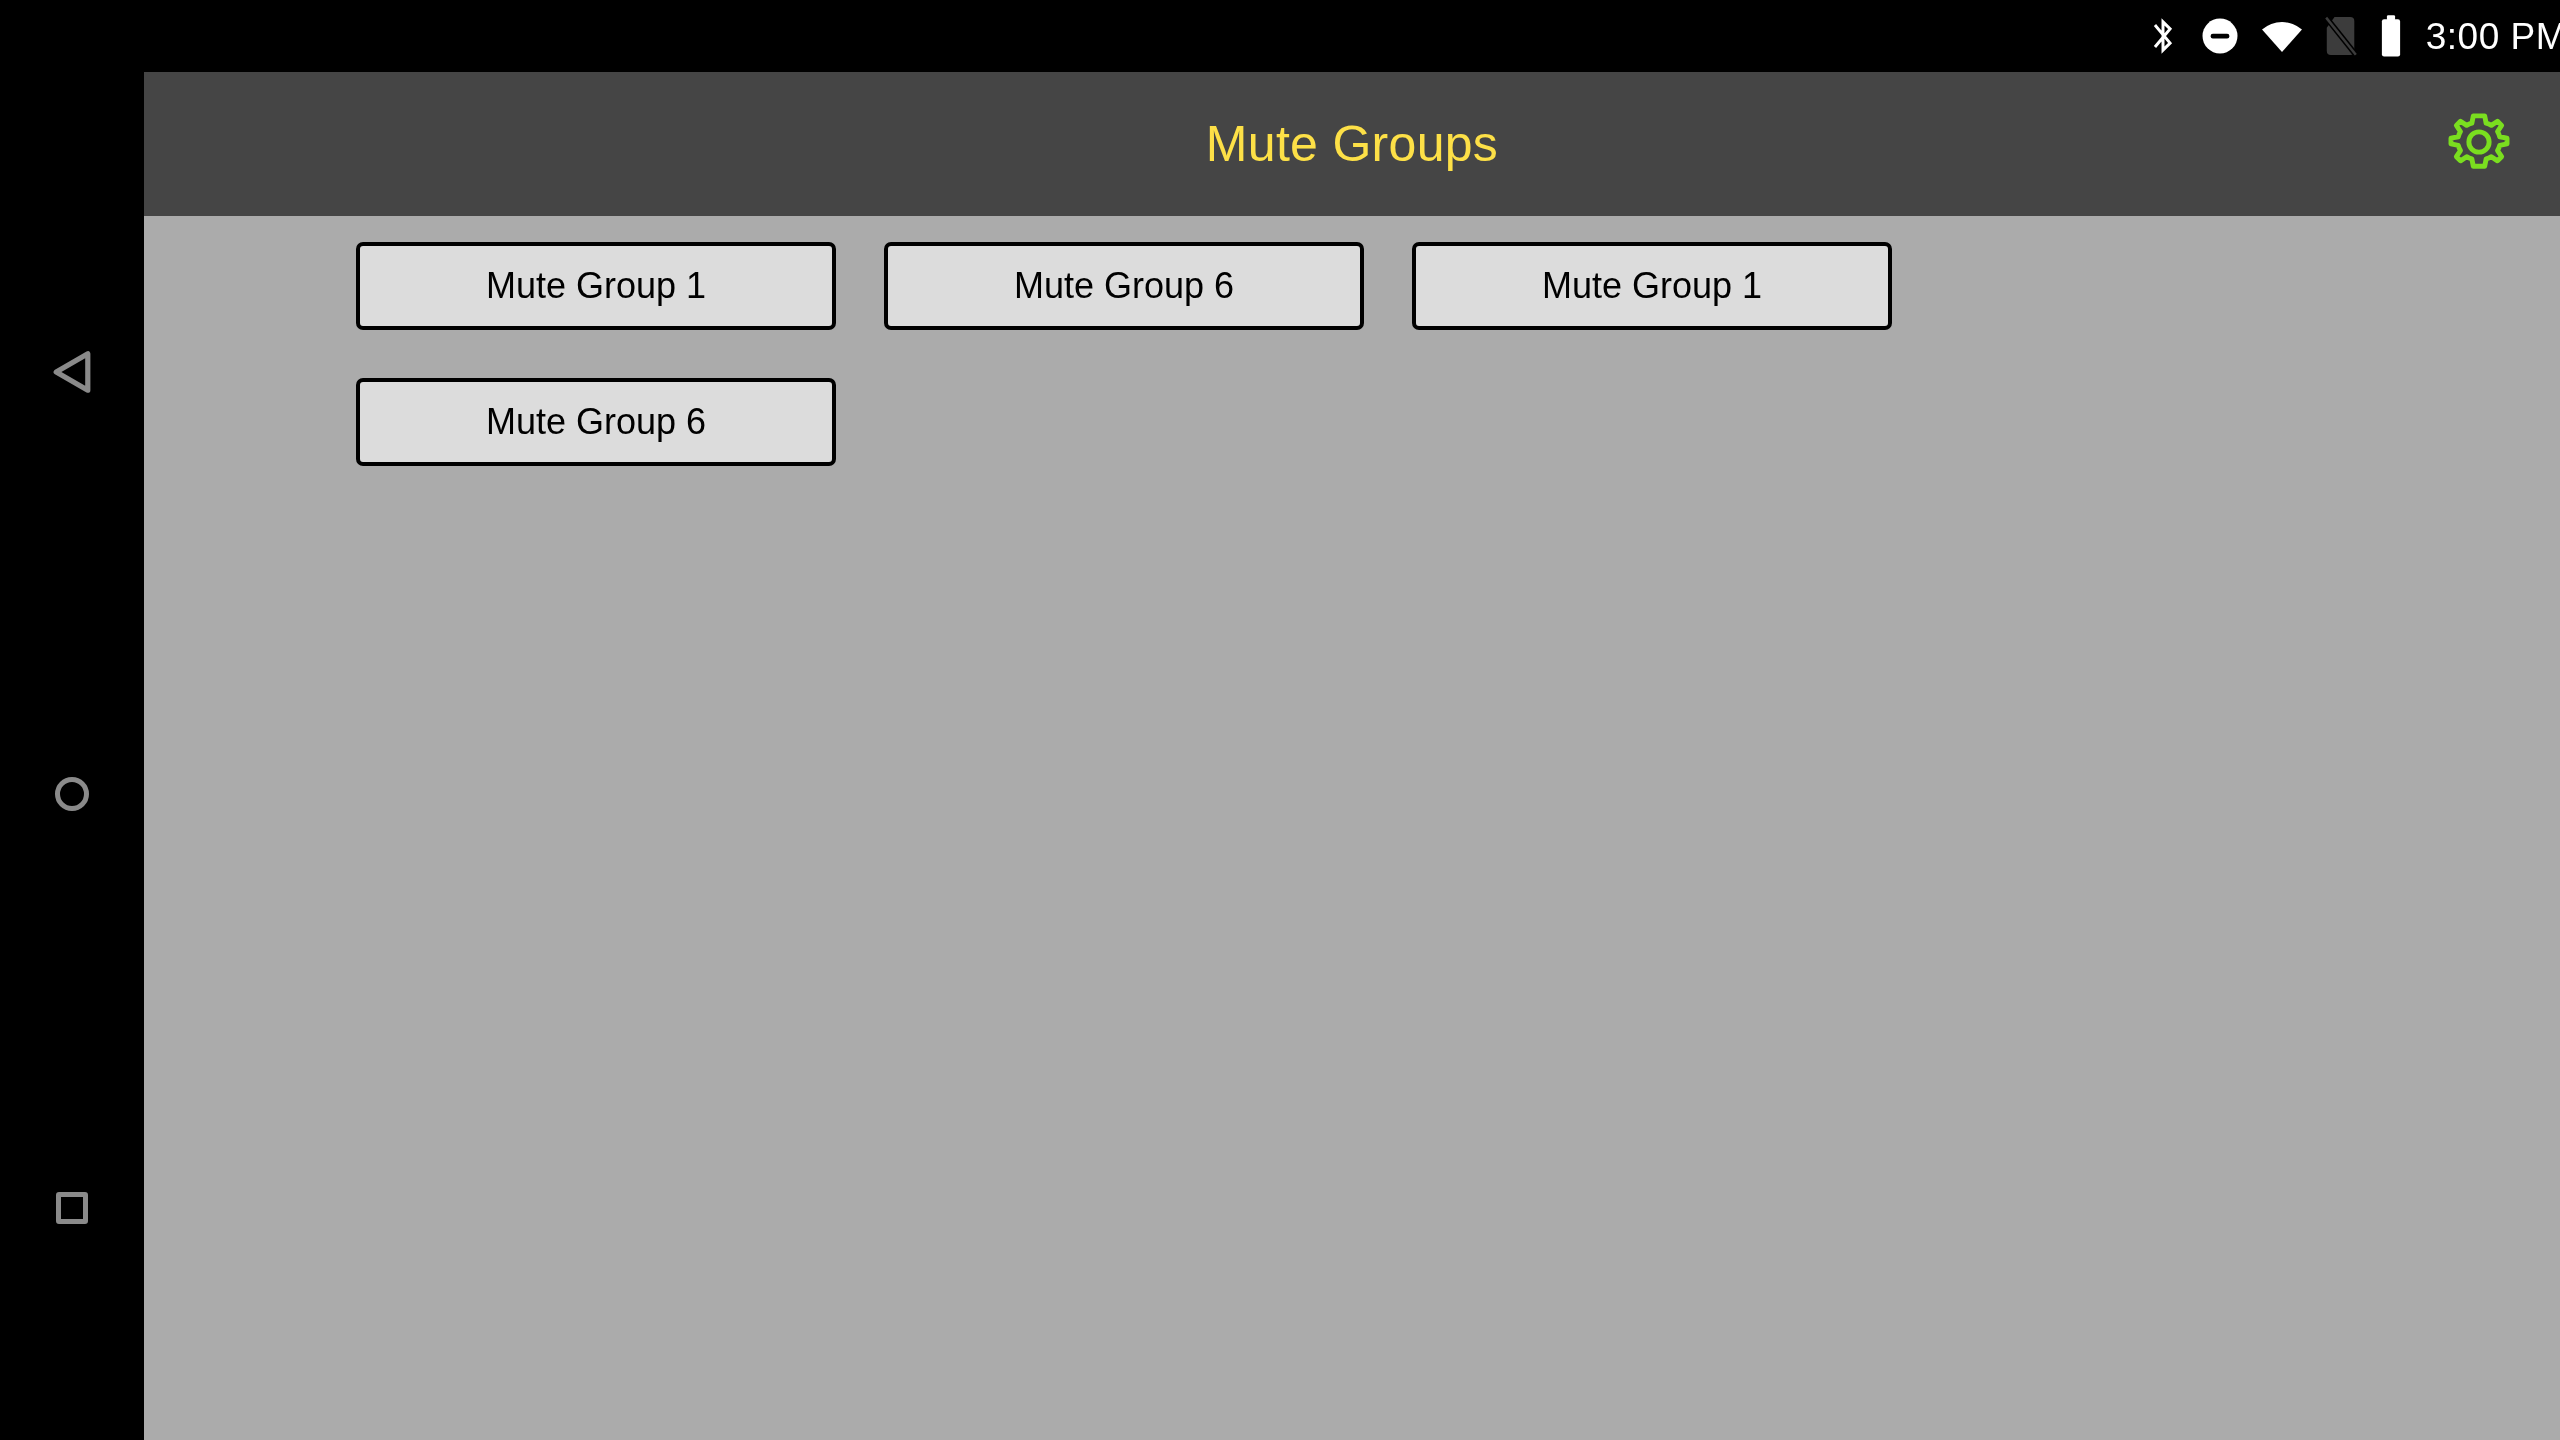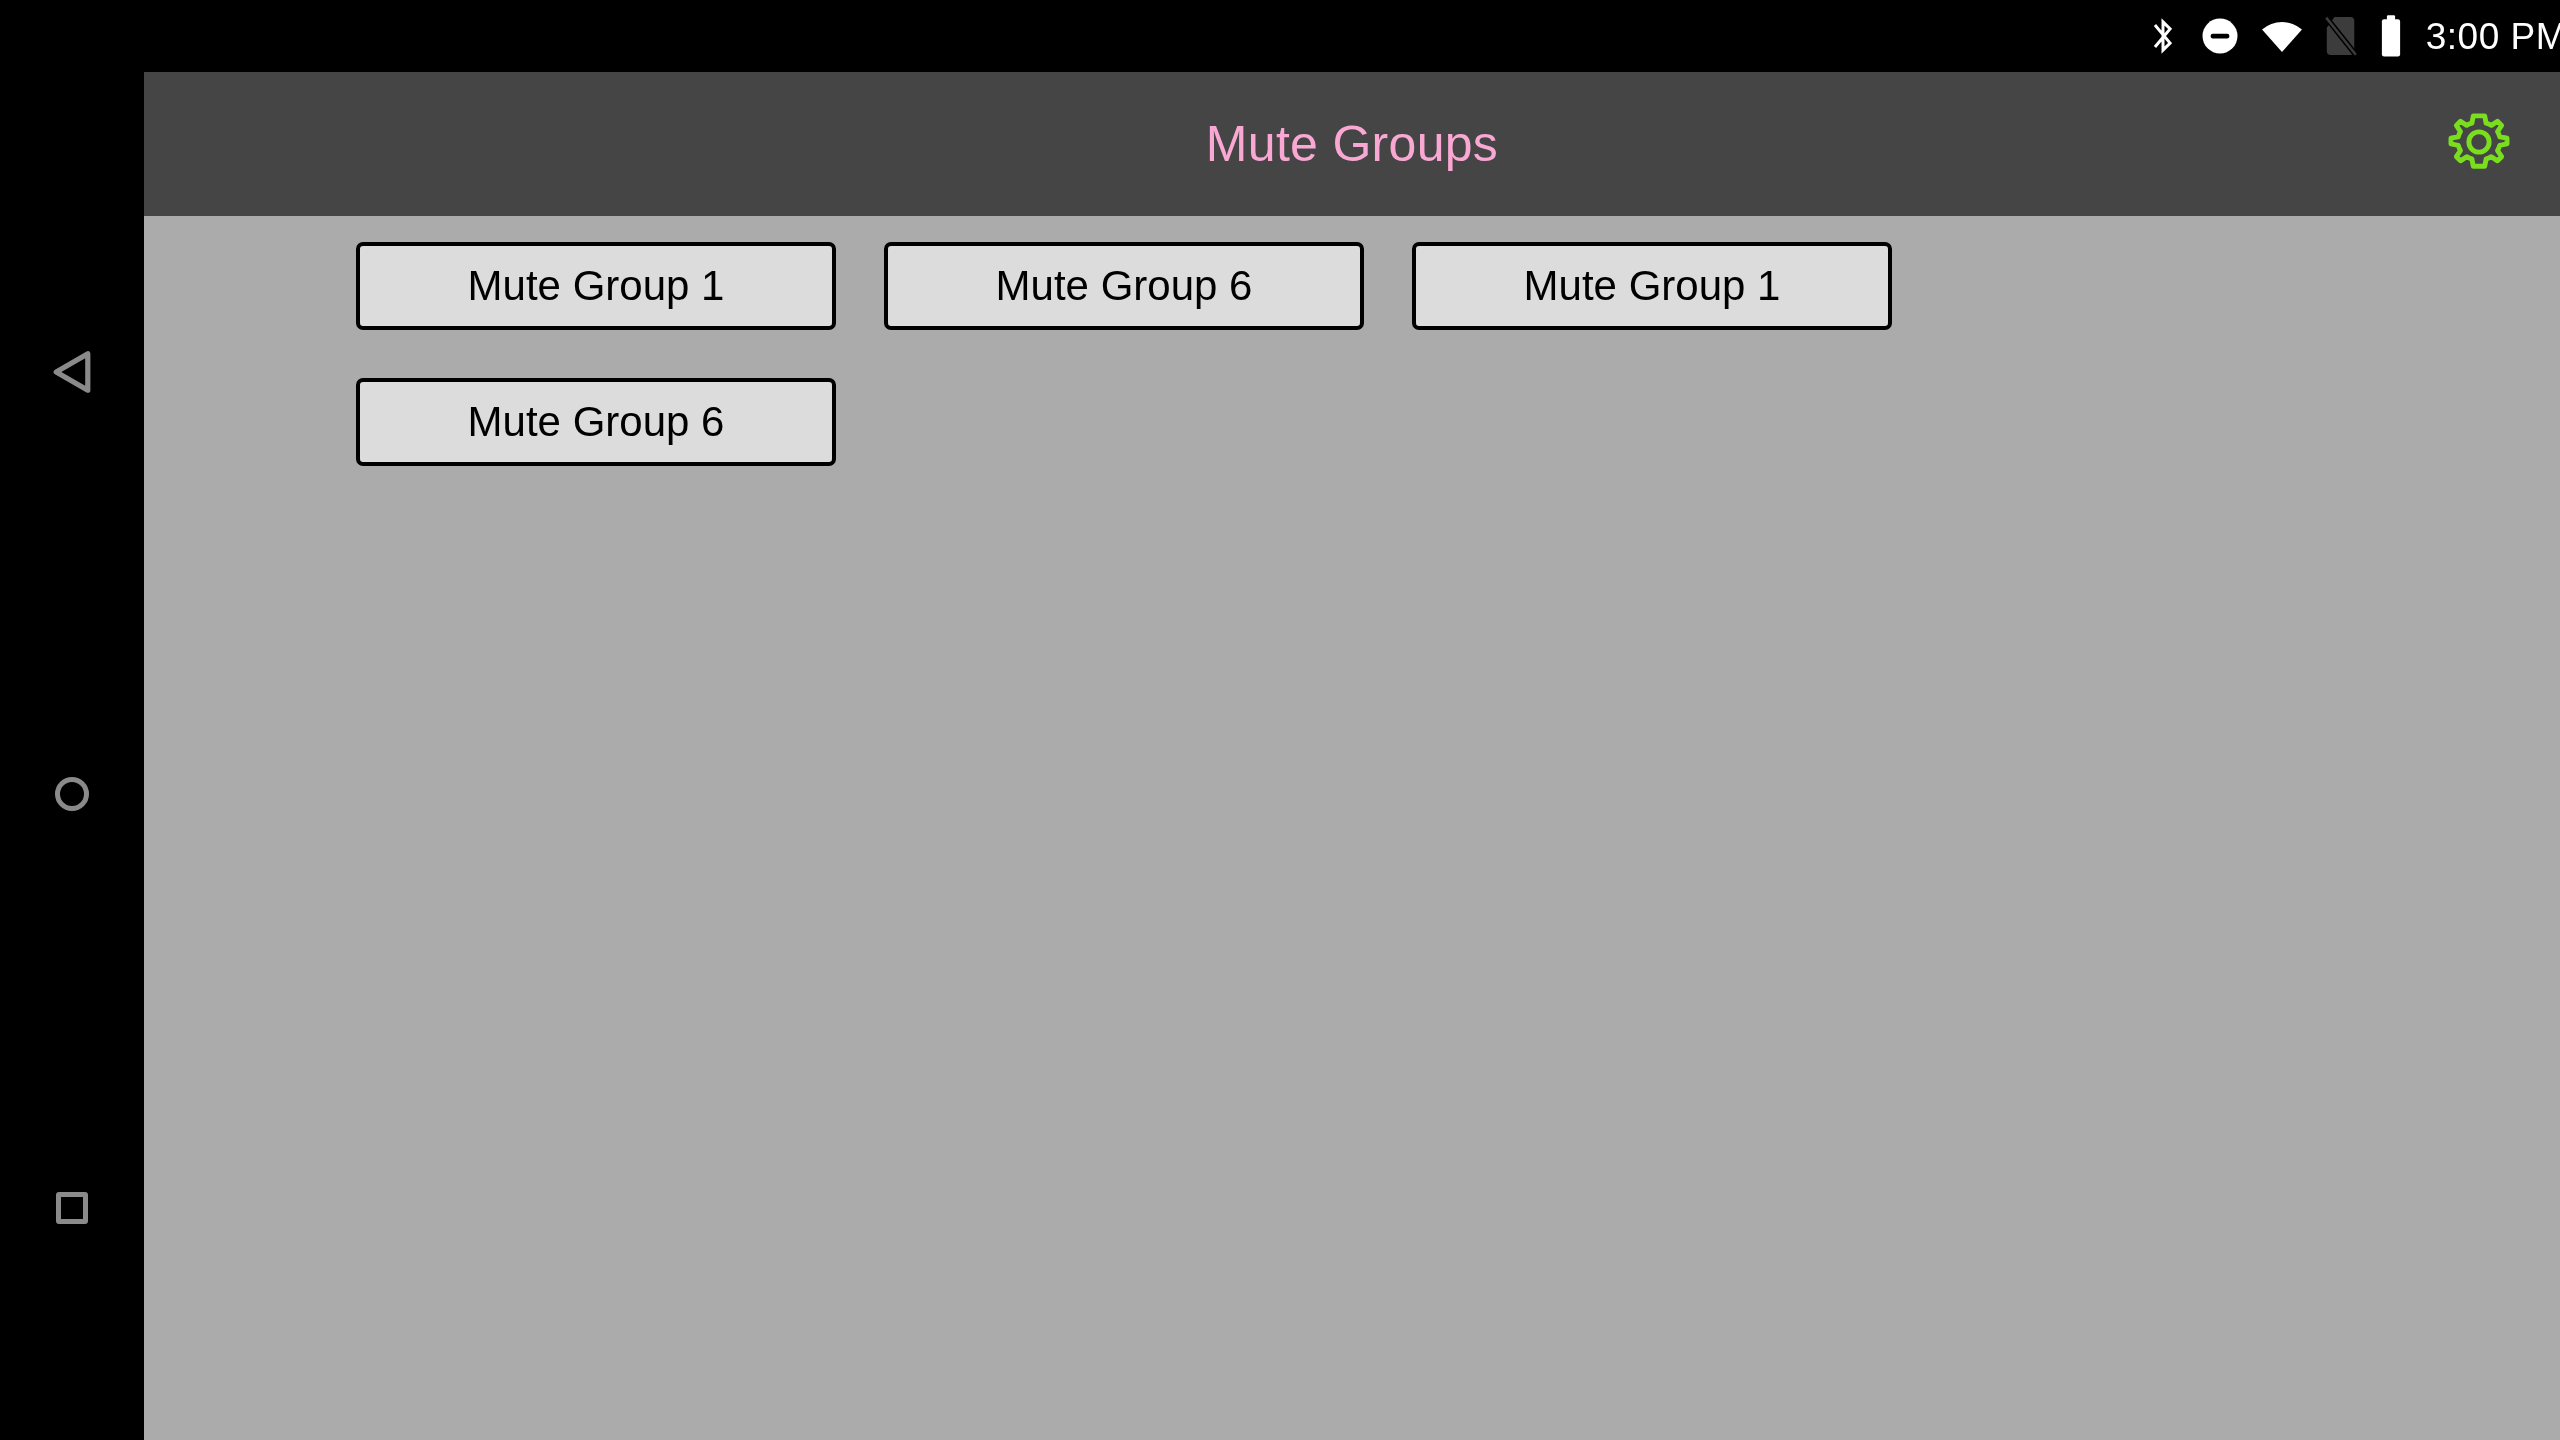--- a/index.html
+++ b/index.html
@@ -102,21 +102,21 @@
   #app-bar {
     position: relative;
     width: 100%;
     height: 144px;
     background: #454545;
     display: flex;
     align-items: center;
     justify-content: center;
   }
   #app-title {
-    color: #f9a8d4;
+    color: #fde047;
     font-size: 50px;
     font-weight: 400;
     letter-spacing: 0.3px;
     line-height: 1;
     white-space: nowrap;
   }
   #settings-button {
     position: absolute;
     right: 38px;
     top: 50%;
@@ -153,21 +153,21 @@
     width: 480px;
     height: 88px;
     background: #dcdcdc;
     border: 4px solid #000000;
     border-radius: 7px;
     box-sizing: border-box;
     display: flex;
     align-items: center;
     justify-content: center;
     font-family: "Liberation Sans", sans-serif;
-    font-size: 42px;
+    font-size: 36px;
     font-weight: 400;
     color: #000000;
     cursor: pointer;
     padding: 0;
     line-height: 1;
     white-space: nowrap;
     user-select: none;
   }
 </style>
 </head>

